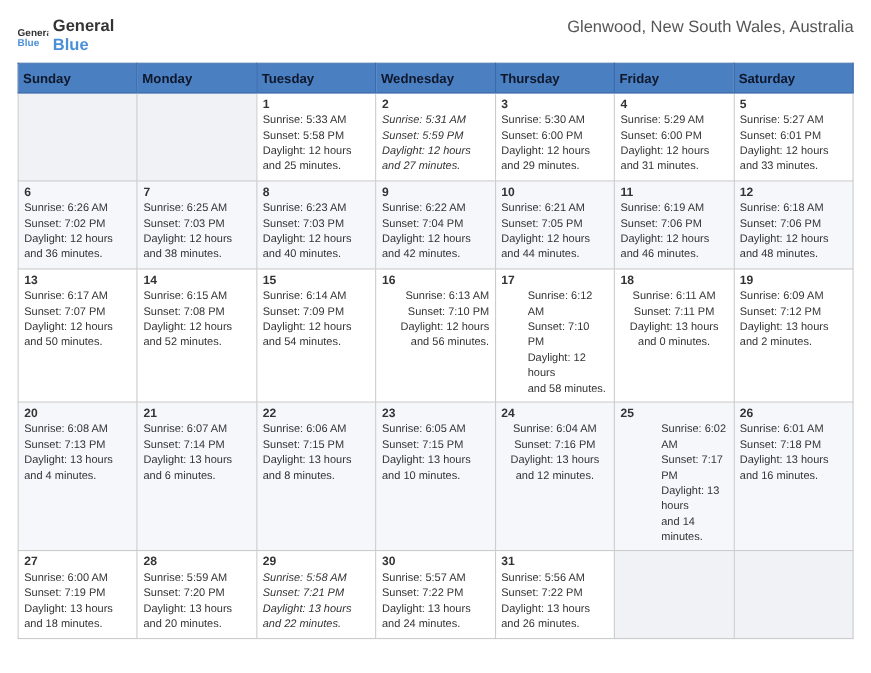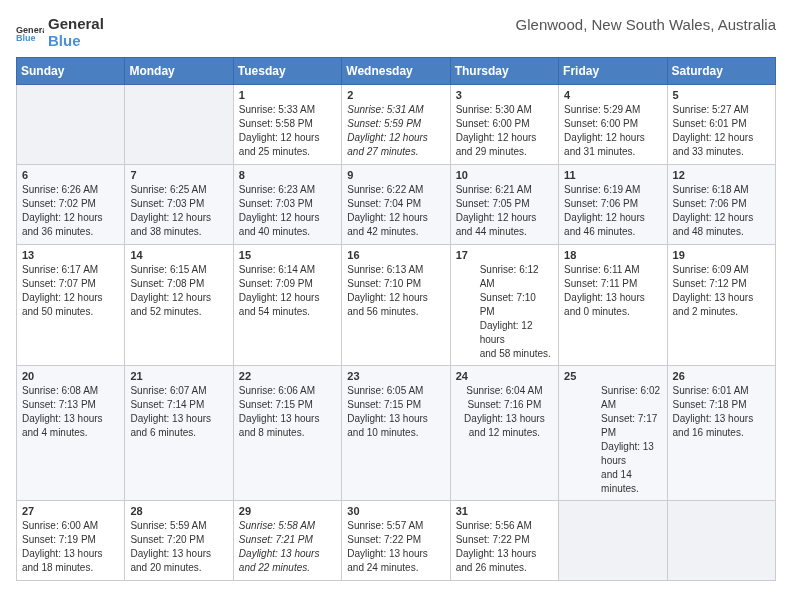--- a/index.html
+++ b/index.html
@@ -38,21 +38,21 @@
       font-size: 15px;
       color: #555;
     }
     table {
       width: 100%;
       border-collapse: collapse;
       table-layout: fixed;
     }
     thead tr th {
       background-color: #4a7fc1;
-      color: #ffffff;
+      color: #0f172a;
       font-size: 12px;
       font-weight: bold;
       padding: 6px 4px;
       text-align: left;
       border: 1px solid #3a6aaa;
     }
     tbody tr td {
       vertical-align: top;
       padding: 4px 5px;
       font-size: 10.5px;
@@ -219,35 +219,35 @@
         </td>
         <td>
           <span class="day-num">15</span>
           <div class="day-info" style="white-space: pre-line;">Sunrise: 6:14 AM
 Sunset: 7:09 PM
 Daylight: 12 hours
 and 54 minutes.</div>
         </td>
         <td>
           <span class="day-num">16</span>
-          <div class="day-info" style="white-space: pre-line;">Sunrise: 6:13 AM
+          <div class="day-info" style="white-space: pre-line; text-align: right;">Sunrise: 6:13 AM
 Sunset: 7:10 PM
 Daylight: 12 hours
 and 56 minutes.</div>
         </td>
         <td>
           <span class="day-num">17</span>
           <div class="day-info" style="white-space: pre-line; margin-left: 24px;">Sunrise: 6:12 AM
 Sunset: 7:10 PM
 Daylight: 12 hours
 and 58 minutes.</div>
         </td>
         <td>
           <span class="day-num">18</span>
-          <div class="day-info" style="white-space: pre-line;">Sunrise: 6:11 AM
+          <div class="day-info" style="white-space: pre-line; text-align: center;">Sunrise: 6:11 AM
 Sunset: 7:11 PM
 Daylight: 13 hours
 and 0 minutes.</div>
         </td>
         <td>
           <span class="day-num">19</span>
           <div class="day-info" style="white-space: pre-line;">Sunrise: 6:09 AM
 Sunset: 7:12 PM
 Daylight: 13 hours
 and 2 minutes.</div>

